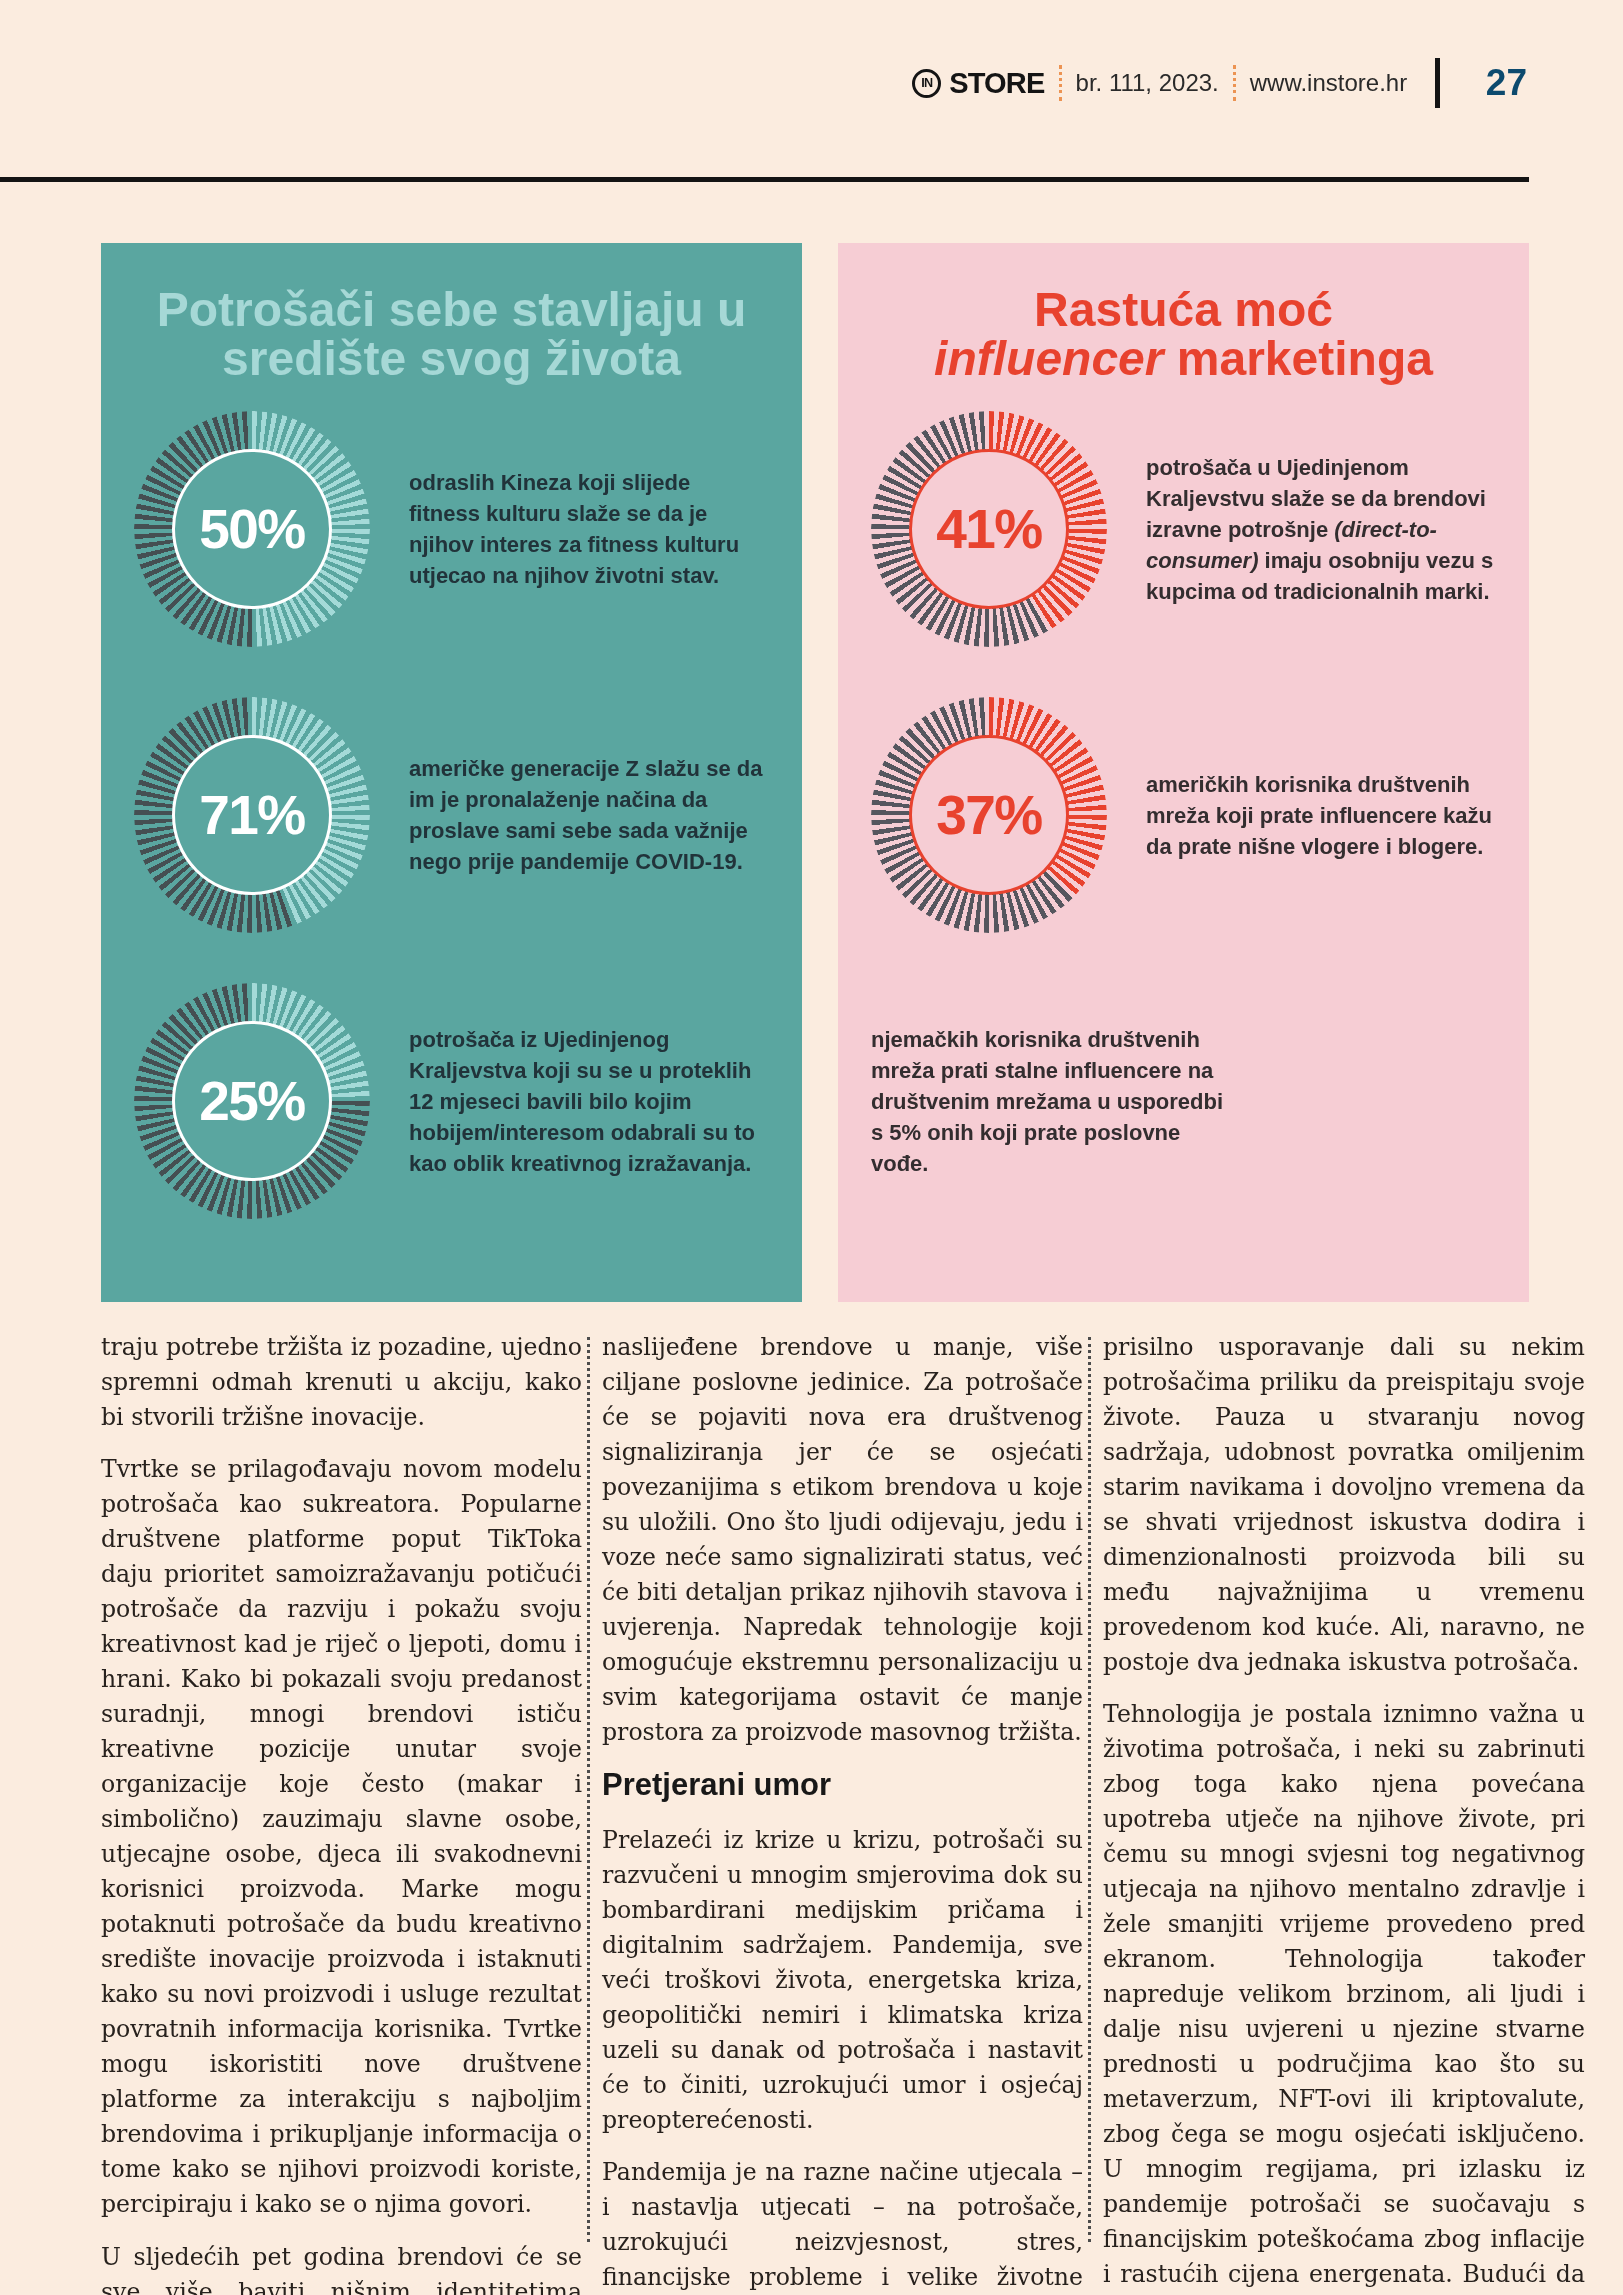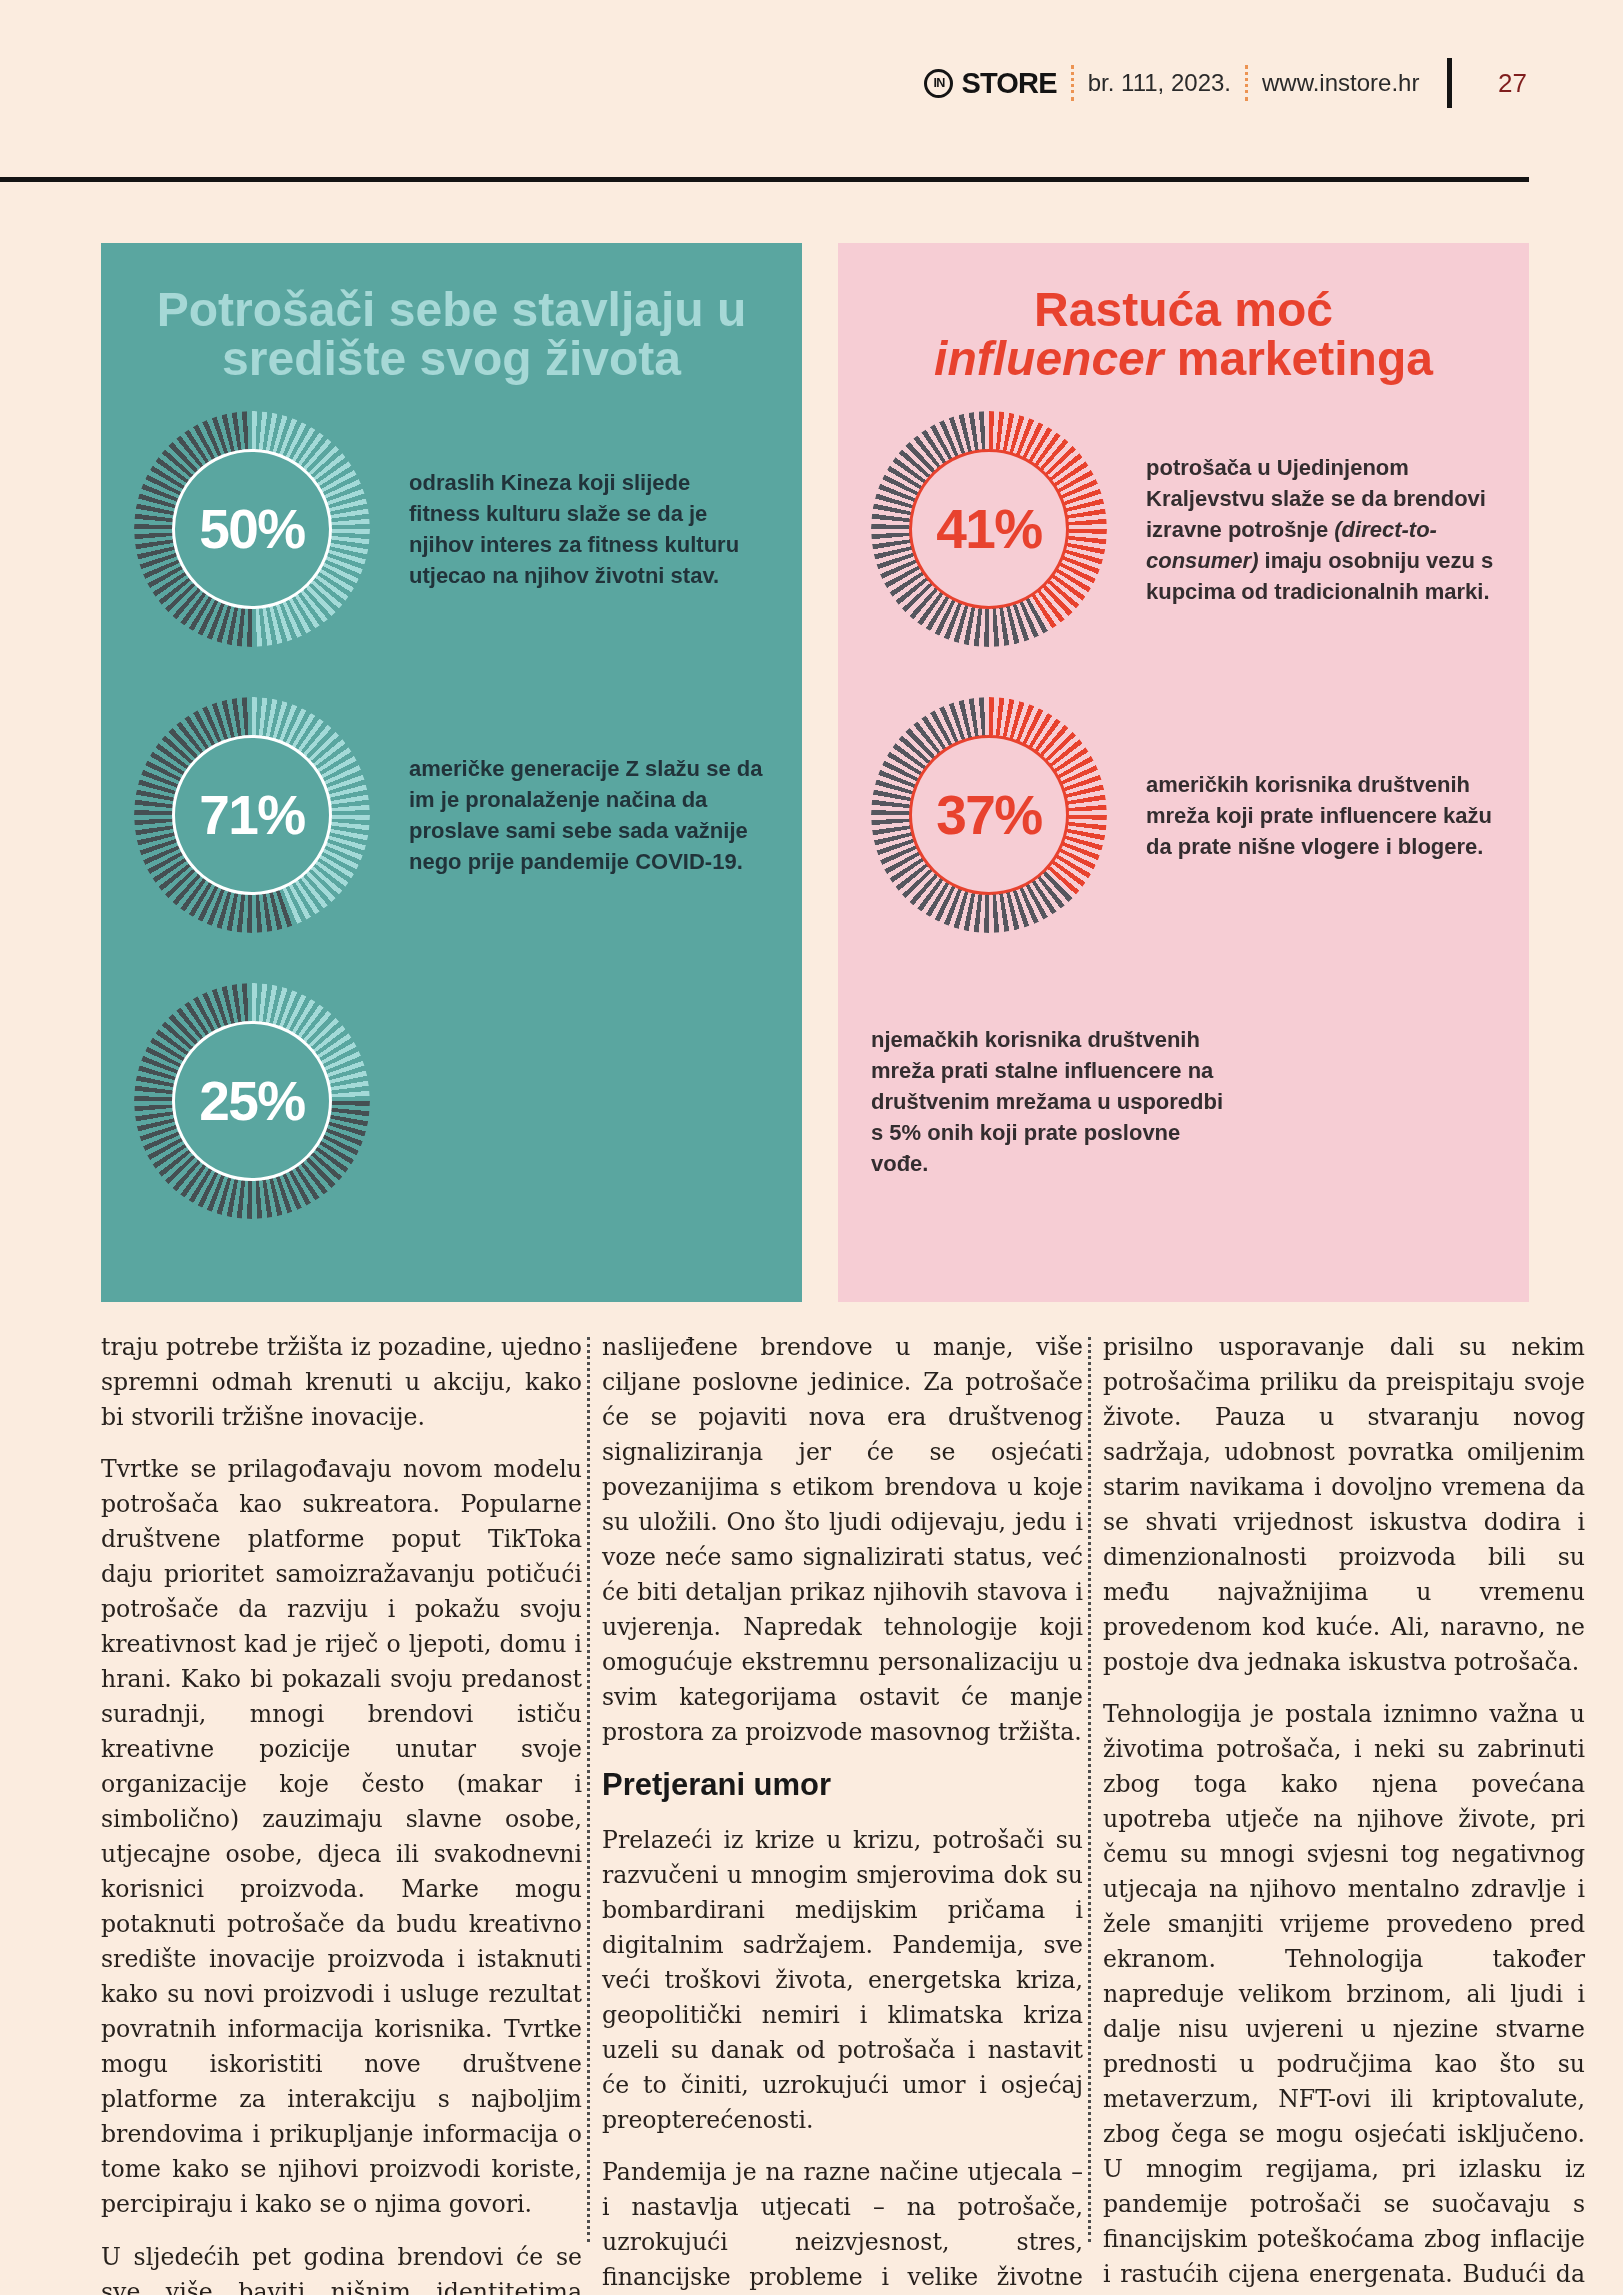--- a/index.html
+++ b/index.html
@@ -14,21 +14,21 @@
   .header { position:absolute; top:58px; right:96px; display:flex; align-items:center;text-align:center; }
   .logo-circle {
     width:29px; height:29px; border:3.1px solid #141414; border-radius:50%;
     display:flex; align-items:center; justify-content:center;
     font-weight:bold; font-size:12.6px; letter-spacing:-0.8px; color:#141414;
   }
   .logo-text { font-size:29px; font-weight:bold; letter-spacing:-0.8px; color:#141414; margin-left:7.9px; }
   .hdr-sep { height:36px; border-left:3.1px dotted #ec9352; margin:0 14px; }
   .hdr-issue, .hdr-site { font-size:24px; color:#2a2a2a; }
   .hdr-bar { width:4.7px; height:50px; background:#141414; margin:0 46px 0 28px; }
-  .hdr-page { font-size:26px; font-weight:normal; color:#7f1d1d; }
+  .hdr-page { font-size:37px; font-weight:bold; color:#0c4a6e; }
 
   .top-rule { position:absolute; left:0; top:177px; width:1529px; height:4.7px; background:#141414; }
 
   
   .panel { position:absolute; top:243px; height:1059px; background:var(--bg); }
   #panel-left  { left:101px;  width:701px; }
   #panel-right { left:838px; width:691px; }
   .panel-title { padding-top:42px; text-align:center; font-weight:bold; font-size:48px; line-height:49px; color:var(--title); }
   .rows { display:flex; flex-direction:column; gap:50px; padding:28px 0 0 33px; }
   .stat-row { display:flex; align-items:center; gap:39px; height:236px; }
@@ -106,20 +106,21 @@
       </div>
       <div class="stat-text"><span>američke generacije Z slažu se da im je pronalaženje načina da proslave sami sebe sada važnije nego prije pandemije COVID-19.</span></div>
     </div>
     <div class="stat-row">
       <div class="donut" style="--pct: 25;">
         <div class="donut-ring"></div>
         <div class="donut-hole">
           <span class="donut-value">25%</span>
         </div>
       </div>
+      <div class="stat-text"><span>potrošača iz Ujedinjenog Kraljevstva koji su se u proteklih 12 mjeseci bavili bilo kojim hobijem/interesom odabrali su to kao oblik kreativnog izražavanja.</span></div>
     </div>
   </div>
 </div>
 
 <div class="panel" id="panel-right" style="--bg: #f6cdd4; --title: #e8422e; --accent: #e8422e; --rest: #55565e; --value: #e8422e; --ring: #e8422e; --text: #332d2f;">
   <div class="panel-title">
     <div>Rastuća moć</div>
     <div><i>influencer</i><span> marketinga</span></div>
   </div>
   <div class="rows">

